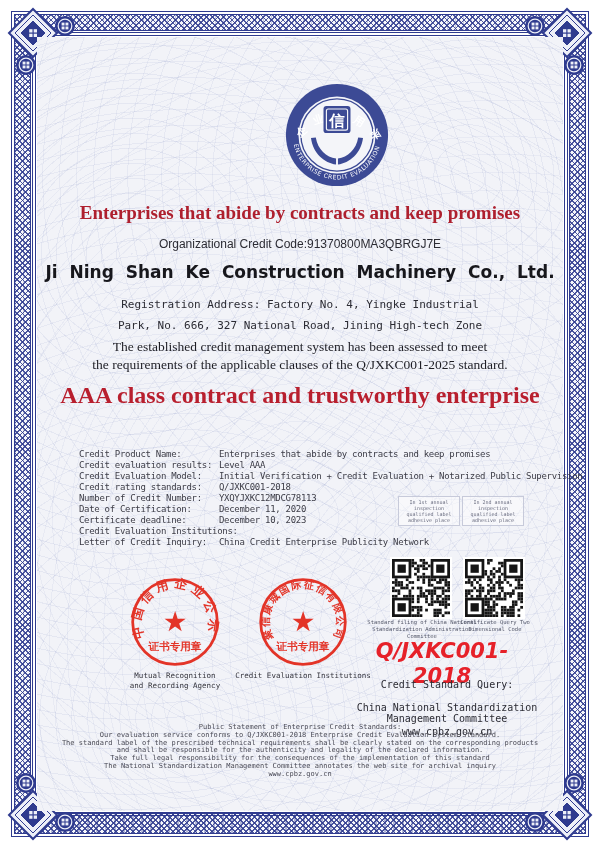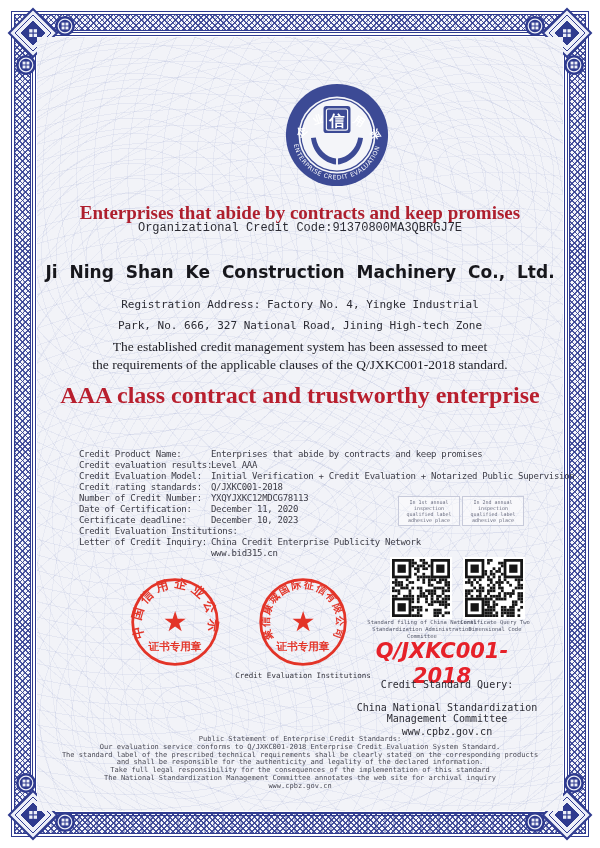--- a/index.html
+++ b/index.html
@@ -35,33 +35,33 @@
        repeating-radial-gradient(circle at 82% 18%, rgba(110,125,185,.09) 0 1px, transparent 1px 17px),
        repeating-radial-gradient(circle at 50% 62%, rgba(110,125,185,.08) 0 1px, transparent 1px 19px),
        repeating-radial-gradient(circle at 28% 88%, rgba(110,125,185,.09) 0 1px, transparent 1px 16px),
        repeating-radial-gradient(circle at 88% 78%, rgba(110,125,185,.08) 0 1px, transparent 1px 18px);}
   
   .abs{position:absolute;}
   .centered{left:0;right:0;text-align:center;}
   .badge{left:247px;top:45px;width:106px;height:106px;}
   .title{top:165px;font-family:"Liberation Serif",serif;font-weight:bold;
          font-size:19px;color:#ae1f2e;}
-  .orgcode{top:184px;font-family:Liberation Mono, monospace;font-size:12px;color:#2b2b33;}
+  .orgcode{top:200px;font-family:Liberation Sans, sans-serif;font-size:12px;color:#2b2b33;}
   .company{top:225px;font-size:17px;font-weight:bold;color:#17171c;word-spacing:6px;}
   .address{top:257px;font-family:"DejaVu Sans Mono",monospace;font-size:11px;
            line-height:21px;color:#2b2b33;}
   .assessment{top:301px;font-family:"Liberation Serif",serif;font-size:13.5px;
            line-height:18px;color:#1d1d24;}
   .grade-title{top:345px;font-family:"Liberation Serif",serif;font-weight:bold;
            font-size:24px;color:#b81f2e;}
   .supervision{top:378px;font-family:"DejaVu Sans Mono",monospace;font-size:10.8px;
            line-height:20px;color:#45454e;}
   .details{left:42px;top:412px;font-family:"DejaVu Sans Mono",monospace;
            font-size:9px;letter-spacing:-0.3px;line-height:11px;color:#3c3c46;}
-  .drow{display:flex;white-space:nowrap;}
+  .drow{display:flex;white-space:nowrap;gap:8px;}
   .dlabel{width:132px;flex:0 0 132px;}
   .insp-box{width:58px;padding:2px 1px;border:1px solid #c7cada;background:rgba(255,255,255,.45);
            font-family:"DejaVu Sans Mono",monospace;font-size:5px;line-height:6px;
            color:#6b6e80;text-align:center;}
   .insp1{left:361px;top:459px;}
   .insp2{left:425px;top:459px;}
   .seal{width:92px;height:92px;}
   .seal1{left:92px;top:539px;}
   .seal2{left:220px;top:539px;}
   .seal-caption{top:634px;font-family:"DejaVu Sans Mono",monospace;font-size:7.5px;
@@ -76,21 +76,21 @@
   .qcap1{left:330px;width:110px;}
   .qcap2{left:408px;width:100px;}
   .std-code{left:330px;top:602px;width:150px;text-align:center;
            font-size:21px;font-weight:bold;font-style:italic;color:#e62129;line-height:25px;}
   .query{left:310px;top:642px;width:200px;text-align:center;
            font-family:"DejaVu Sans Mono",monospace;font-size:10px;color:#2b2b33;}
   .query .q-label{margin-bottom:12px;}
   .query .q-line{line-height:11px;}
   .query .q-url{margin-top:2px;}
   .statement{top:687px;font-family:"DejaVu Sans Mono",monospace;font-size:7px;
-           line-height:7.8px;color:#4a4a55;margin-top:12px;}
+           line-height:7.8px;color:#4a4a55;}
 </style>
 </head>
 <body>
 
 <div class="page">
 
   <div class="frame-outer"></div>
   <div class="band band-top"></div>
   <div class="band band-bottom"></div>
   <div class="band band-left"></div>
@@ -247,21 +247,21 @@
     <div class="abs centered orgcode"><span>Organizational Credit Code:</span><span>91370800MA3QBRGJ7E</span></div>
     <div class="abs centered company">Ji Ning Shan Ke Construction Machinery Co., Ltd.</div>
 
     <div class="abs centered address">
       <div>Registration Address: Factory No. 4, Yingke Industrial</div>
       <div>Park, No. 666, 327 National Road, Jining High-tech Zone</div>
     </div>
 
     <div class="abs centered assessment">
       <div>The established credit management system has been assessed to meet</div>
-      <div>the requirements of the applicable clauses of the Q/JXKC001-2018 standard.</div>
+      <div>the requirements of the applicable clauses of the Q/JXKC001-2025 standard.</div>
     </div>
 
     <div class="abs centered grade-title">AAA class contract and trustworthy enterprise</div>
 
 
     <div class="abs details">
       <div class="drow">
           <span class="dlabel">Credit Product Name:</span>
           <span>Enterprises that abide by contracts and keep promises</span>
         </div>
@@ -289,21 +289,20 @@
           <span class="dlabel">Certificate deadline:</span>
           <span>December 10, 2023</span>
         </div>
       <div class="drow">
           <span class="dlabel">Credit Evaluation Institutions:</span>
         </div>
       <div class="drow">
           <span class="dlabel">Letter of Credit Inquiry:</span>
           <span>
             <div>China Credit Enterprise Publicity Network</div>
-            <div>www.bid315.cn</div>
           </span>
         </div>
     </div>
 
     <div class="abs insp-box insp1">
       <div>In 1st annual inspection</div>
       <div>qualified label adhesive place</div>
     </div>
     <div class="abs insp-box insp2">
       <div>In 2nd annual inspection</div>
@@ -325,20 +324,24 @@
       <circle cx="50" cy="50" r="46" fill="none" stroke="#e33428" stroke-width="3"></circle>
       <defs>
           <path id="sealArc2" d="M 18,68.5 A 37,37 0 1 1 82,68.5"></path>
         </defs>
       <text font-size="11" font-weight="bold" fill="#e33428" letter-spacing="1.8" font-family="DejaVu Sans,sans-serif">
         <textPath href="#sealArc2" startOffset="1">聚信康城国际征信有限公司</textPath>
       </text>
       <text x="50" y="60" font-size="30" fill="#e33428" text-anchor="middle">★</text>
       <text x="50" y="80" font-size="11.5" font-weight="bold" fill="#e33428" text-anchor="middle">证书专用章</text>
     </svg>
+    <div class="abs seal-caption cap1">
+      <div>Mutual Recognition</div>
+      <div>and Recording Agency</div>
+    </div>
     <div class="abs seal-caption cap2">
       <div>Credit Evaluation Institutions</div>
       <div></div>
     </div>
 
     <svg class="abs qr qr1" viewBox="0 0 100 100">
         <rect x="33.33" y="0.00" width="4.76" height="4.76" fill="#151515"></rect>
         <rect x="47.62" y="0.00" width="4.76" height="4.76" fill="#151515"></rect>
         <rect x="52.38" y="0.00" width="4.76" height="4.76" fill="#151515"></rect>
         <rect x="33.33" y="4.76" width="4.76" height="4.76" fill="#151515"></rect>

